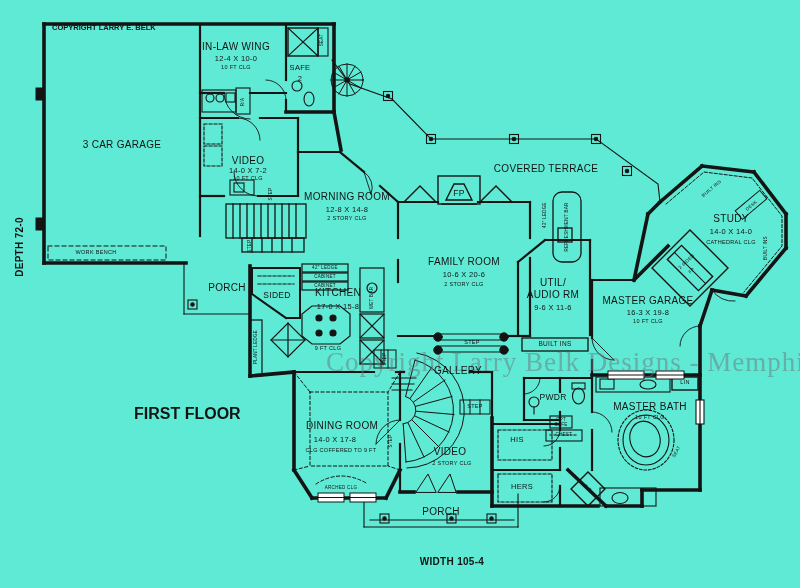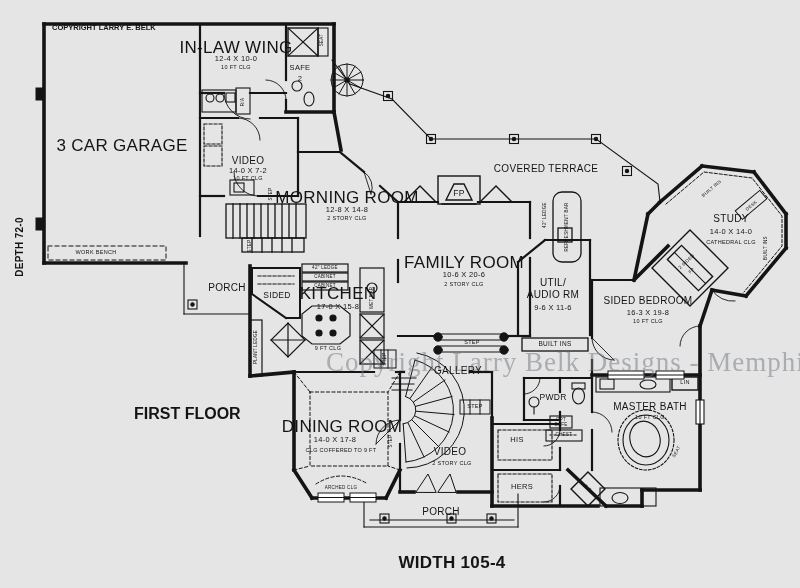--- a/index.html
+++ b/index.html
@@ -1,29 +1,29 @@
 <!DOCTYPE html>
 <html><head>
 <meta charset="utf-8">
 <style>
   html,body{margin:0;padding:0;background:#fff;}
-  #stage{position:relative;width:800px;height:588px;background:#e5e5e5;overflow:hidden;
+  #stage{position:relative;width:800px;height:588px;background:#5eead4;overflow:hidden;
          font-family:"Liberation Sans",sans-serif;color:#141414;}
   #plan-svg{position:absolute;left:0;top:0;}
   .lbl{position:absolute;transform:translate(-50%,-50%);white-space:nowrap;line-height:1;
        letter-spacing:.3px;text-align:center;color:#141414;}
   .lblL{position:absolute;white-space:nowrap;line-height:1;color:#141414;}
   .r90{transform:translate(-50%,-50%) rotate(-90deg);}
   .f4{font-size:4.5px;}
   .f5{font-size:5.5px;}
   .f6{font-size:6.5px;}
   .f7{font-size:7.5px;}
   .f8{font-size:8.5px;}
   .f10{font-size:10px;}
-  .f11{font-size:17px;}
+  .f11{font-size:10px;}
   .b{font-weight:bold;}
   .wm{font-family:"Liberation Serif",serif;font-size:27px;color:rgba(110,115,125,.5);
       letter-spacing:1px;}
 </style>
 </head>
 <body>
 
 <div id="stage">
 
 <svg id="plan-svg" width="800" height="588" viewBox="0 0 800 588">
@@ -361,21 +361,21 @@
 <div class="lbl f10" style="left:546px;top:169px">COVERED TERRACE</div>
 
 <div class="lbl f10" style="left:553px;top:283px">UTIL/</div>
 <div class="lbl f10" style="left:553px;top:295px">AUDIO RM</div>
 <div class="lbl f7" style="left:553px;top:308px">9-6 X 11-6</div>
 
 <div class="lbl f10" style="left:731px;top:219px">STUDY</div>
 <div class="lbl f7" style="left:731px;top:232px">14-0 X 14-0</div>
 <div class="lbl f5" style="left:731px;top:243px">CATHEDRAL CLG</div>
 
-<div class="lbl f10" style="left:648px;top:301px">SIDED BEDROOM</div>
+<div class="lbl f10" style="left:648px;top:301px">MASTER GARAGE</div>
 <div class="lbl f7" style="left:648px;top:313px">16-3 X 19-8</div>
 <div class="lbl f5" style="left:648px;top:322px">10 FT CLG</div>
 
 <div class="lbl f10" style="left:458px;top:371px">GALLERY</div>
 
 <div class="lbl f11" style="left:342px;top:426px">DINING ROOM</div>
 <div class="lbl f7" style="left:335px;top:440px">14-0 X 17-8</div>
 <div class="lbl f5" style="left:341px;top:451px">CLG COFFERED TO 9 FT</div>
 <div class="lbl f4" style="left:341px;top:488px">ARCHED CLG</div>
 

